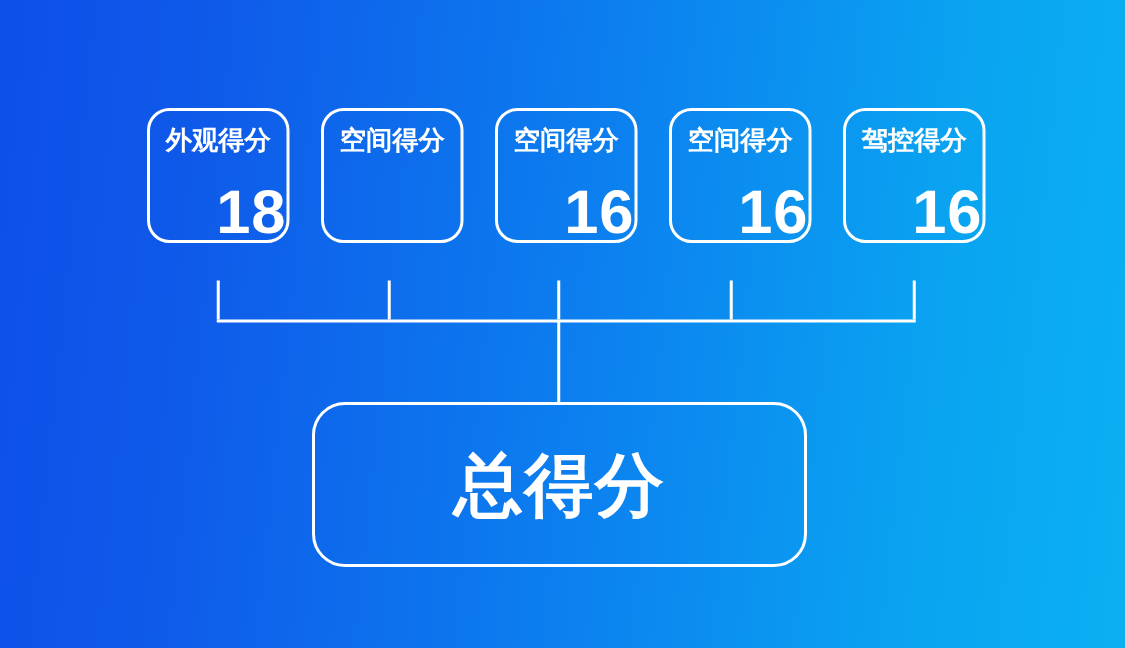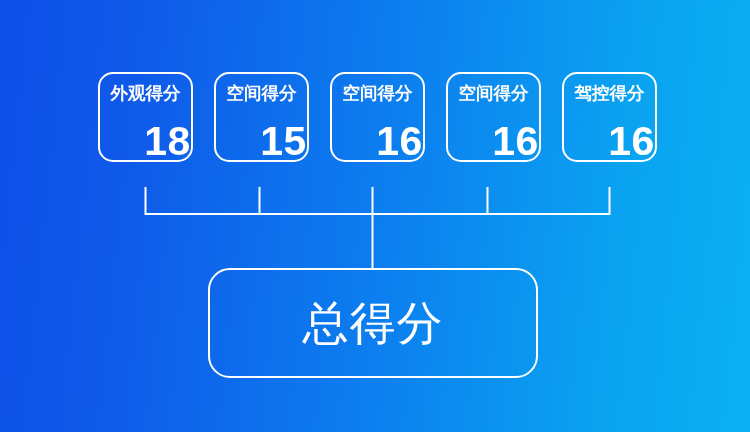--- a/index.html
+++ b/index.html
@@ -92,21 +92,21 @@
 
   .total-inner {
     display: flex;
     align-items: baseline;
     justify-content: center;
   }
 
   .total-label {
     color: #ffffff;
     font-size: 46px;
-    font-weight: normal;
+    font-weight: bold;
     line-height: 1;
     letter-spacing: 1px;
   }
 
   .total-value {
     color: #ffffff;
     font-size: 50px;
     font-weight: bold;
     line-height: 1;
     margin-left: 30px;
@@ -146,21 +146,20 @@
 
   <div class="cards-row">
 
     <div class="score-card">
       <div class="card-label">外观得分</div>
       <div class="card-value">18</div>
     </div>
 
     <div class="score-card">
       <div class="card-label">空间得分</div>
-      <div class="card-value">15</div>
     </div>
 
     <div class="score-card">
       <div class="card-label">空间得分</div>
       <div class="card-value">16</div>
     </div>
 
     <div class="score-card">
       <div class="card-label">空间得分</div>
       <div class="card-value">16</div>

